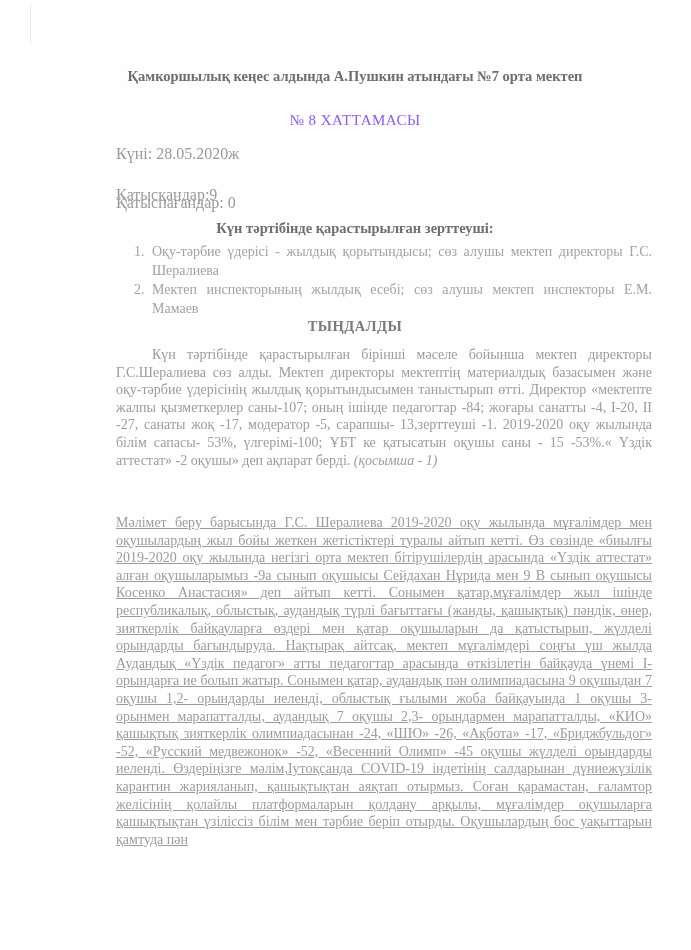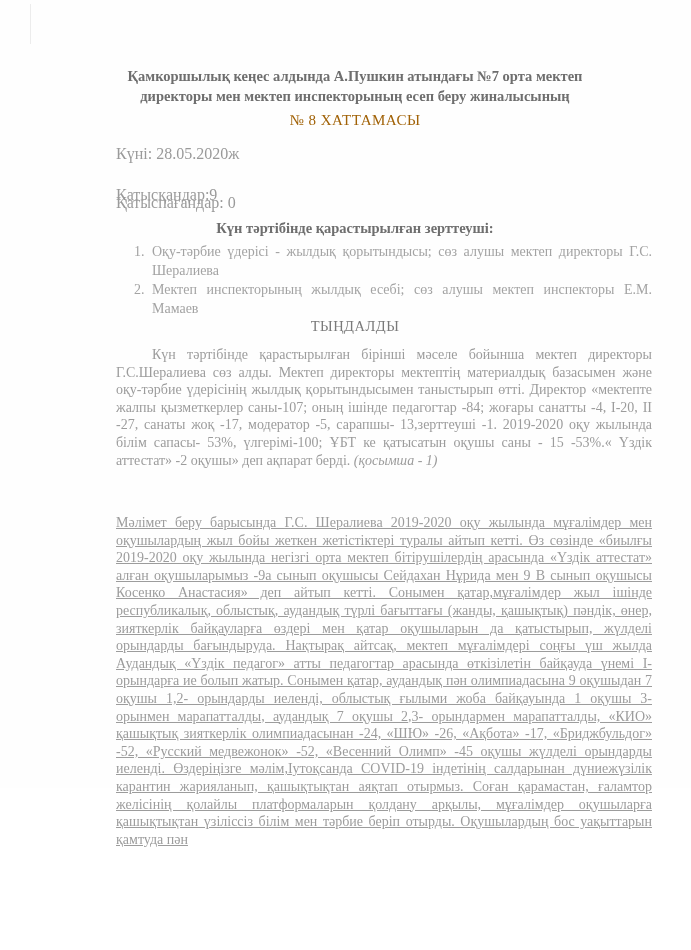--- a/index.html
+++ b/index.html
@@ -39,21 +39,21 @@
     }
     .t1 { top: 66px; }
     .t2 { top: 86px; }
     .protocol-no {
       position: absolute;
       top: 112px;
       left: 120px;
       width: 470px;
       text-align: center;
       font-size: 15px;
-      color: #a16207;
+      color: #8b5cf6;
       letter-spacing: 0.5px;
     }
     .meta {
       position: absolute;
       left: 116px;
       font-size: 16px;
       color: #9a9a9a;
     }
     .m1 { top: 145px; }
     .m2 { top: 186px; }
@@ -89,21 +89,21 @@
       position: absolute;
       left: 18px;
       top: 0;
     }
     .heard {
       position: absolute;
       top: 318px;
       left: 120px;
       width: 470px;
       text-align: center;
-      font-weight: normal;
+      font-weight: bold;
       font-size: 14.5px;
       color: #7a7a7a;
       letter-spacing: 0.5px;
     }
     .para {
       position: absolute;
       left: 116px;
       width: 536px;
       margin: 0;
       font-size: 14px;
@@ -115,21 +115,20 @@
     .p2 { top: 514px; text-decoration: underline; }
     .italic { font-style: italic; }
   </style>
 </head>
 <body>
 
 <div class="page">
   <div class="scan-mark"></div>
 
   <div class="title t1">Қамкоршылық кеңес алдында А.Пушкин атындағы №7 орта  мектеп</div>
-  <div class="title t2">директоры мен мектеп инспекторының  есеп беру жиналысының</div>
 
   <div class="protocol-no">№ 8 ХАТТАМАСЫ</div>
 
   <div class="meta m1">Күні:  28.05.2020ж</div>
   <div class="meta m2">Қатысқандар:9</div>
   <div class="meta m3">Қатыспағандар: 0</div>
 
   <div class="agenda-title">Күн тәртібінде қарастырылған зерттеуші:</div>
 
   <ol class="agenda-list">

